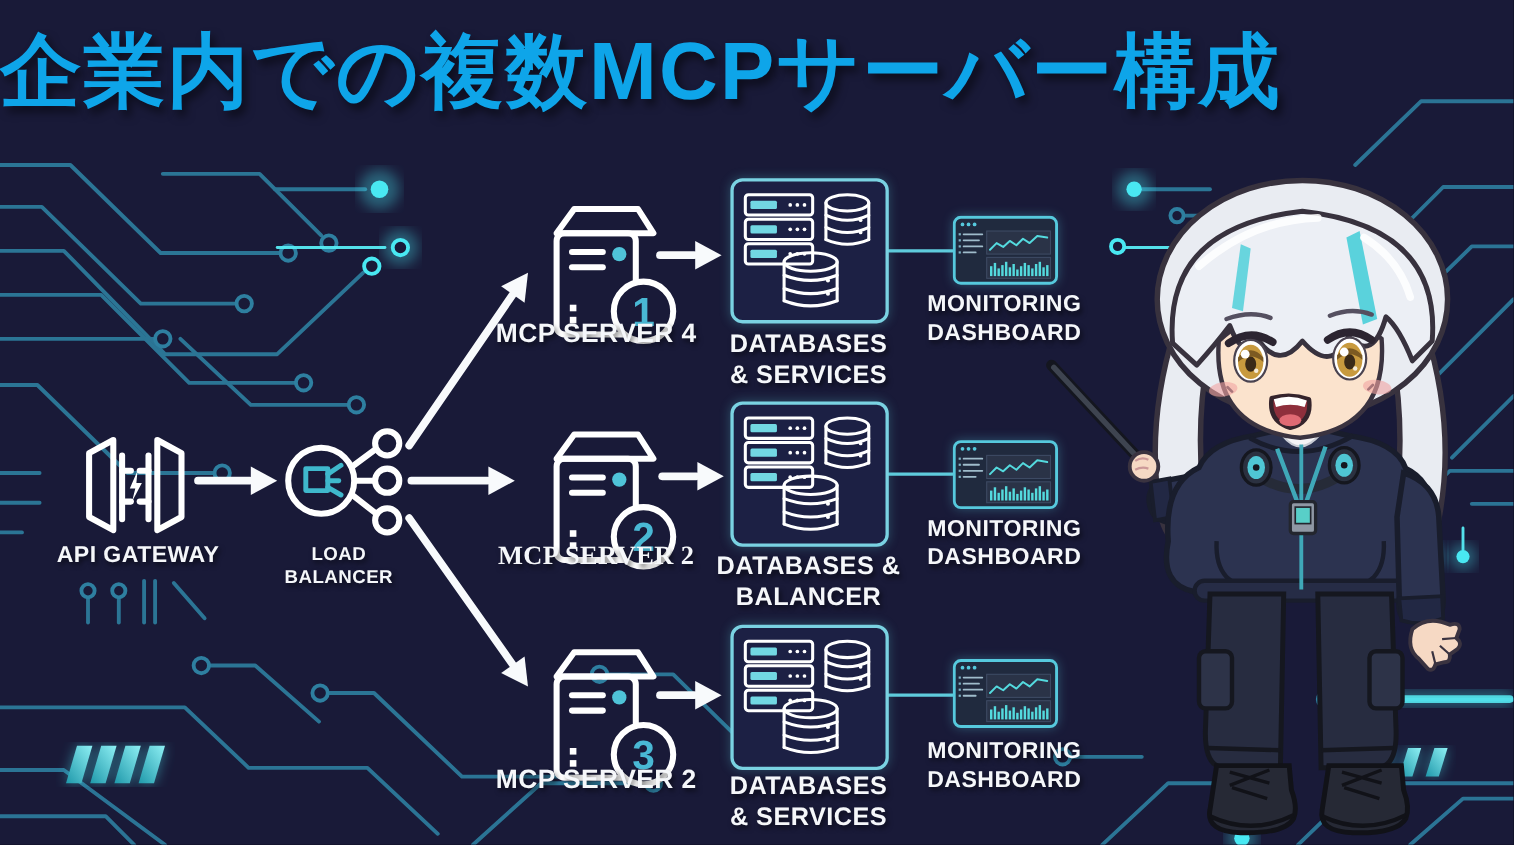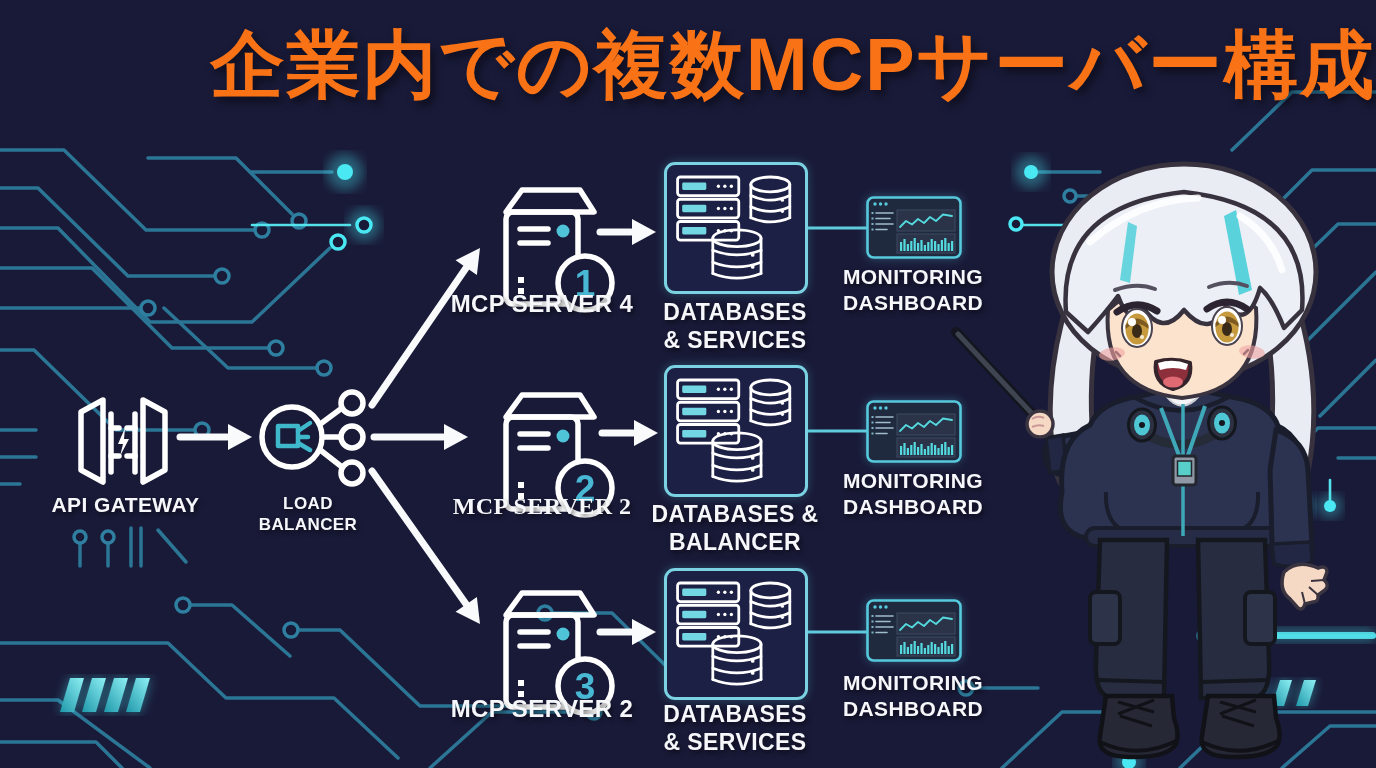--- a/index.html
+++ b/index.html
@@ -14,22 +14,22 @@
   #bg{position:absolute;left:0;top:0;}
   .tr{stroke:#2e7fa0;stroke-width:3.5;fill:none;stroke-linecap:round;stroke-linejoin:round;opacity:.9;}
   .ring{stroke:#2e7fa0;stroke-width:3.5;fill:#191a38;}
   .ringb{stroke:#49e8f2;stroke-width:3.5;fill:#191a38;}
   .glowdot{fill:#49e8f2;}
   .glowhalo{fill:#49e8f2;opacity:.35;filter:url(#blur6);}
   .glowline-halo{stroke:#49e8f2;stroke-width:8;opacity:.4;filter:url(#blur4);fill:none;stroke-linecap:round;}
   .glowline{stroke:#57ecf4;stroke-width:2.6;opacity:.95;fill:none;stroke-linecap:round;}
   
   .title{
-    position:absolute;left:0;top:16px;width:100%;text-align:right;
-    font-size:74px;font-weight:800;letter-spacing:2px;color:#f97316;
+    position:absolute;left:0;top:16px;width:100%;text-align:left;
+    font-size:74px;font-weight:800;letter-spacing:2px;color:#0ea5e9;
     text-shadow:4px 5px 8px rgba(0,0,0,.5);white-space:nowrap;
   }
   
   .lbl{
     position:absolute;color:#f5f7fa;font-weight:800;text-align:center;
     line-height:1.22;letter-spacing:.4px;text-shadow:2px 3px 5px rgba(0,0,0,.55);
   }
   #lbl-gw{left:33px;top:492px;width:185px;font-size:21px;}
   #lbl-lb{left:232px;top:494px;width:152px;font-size:17px;}
   .lbl-server{width:220px;left:432px;font-size:24px;}

